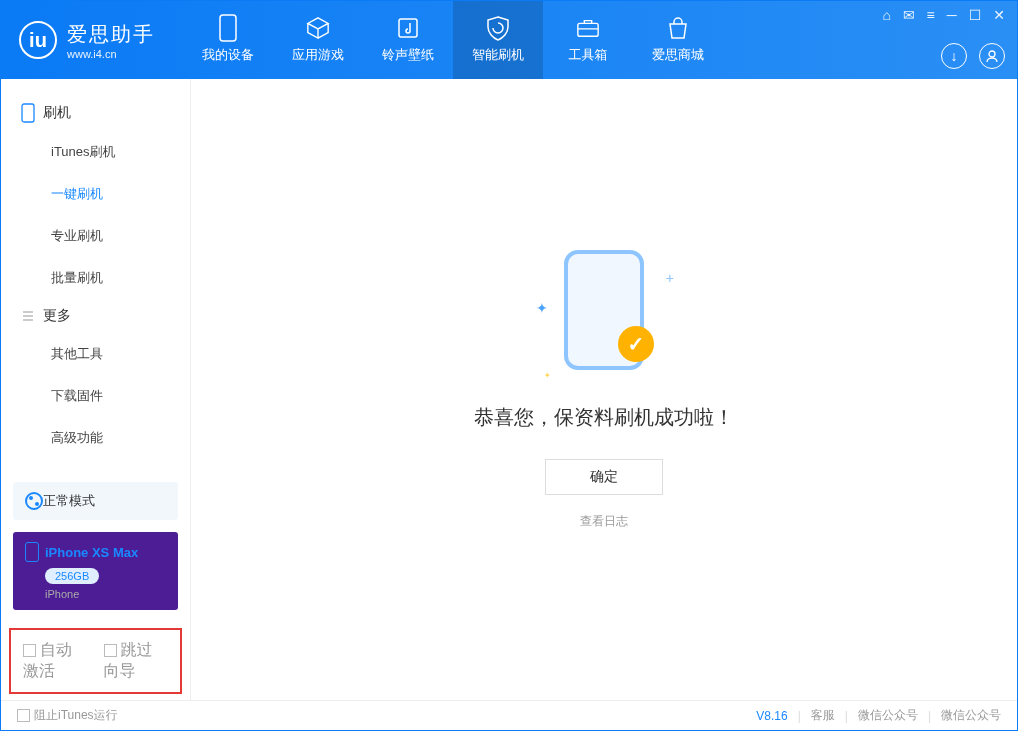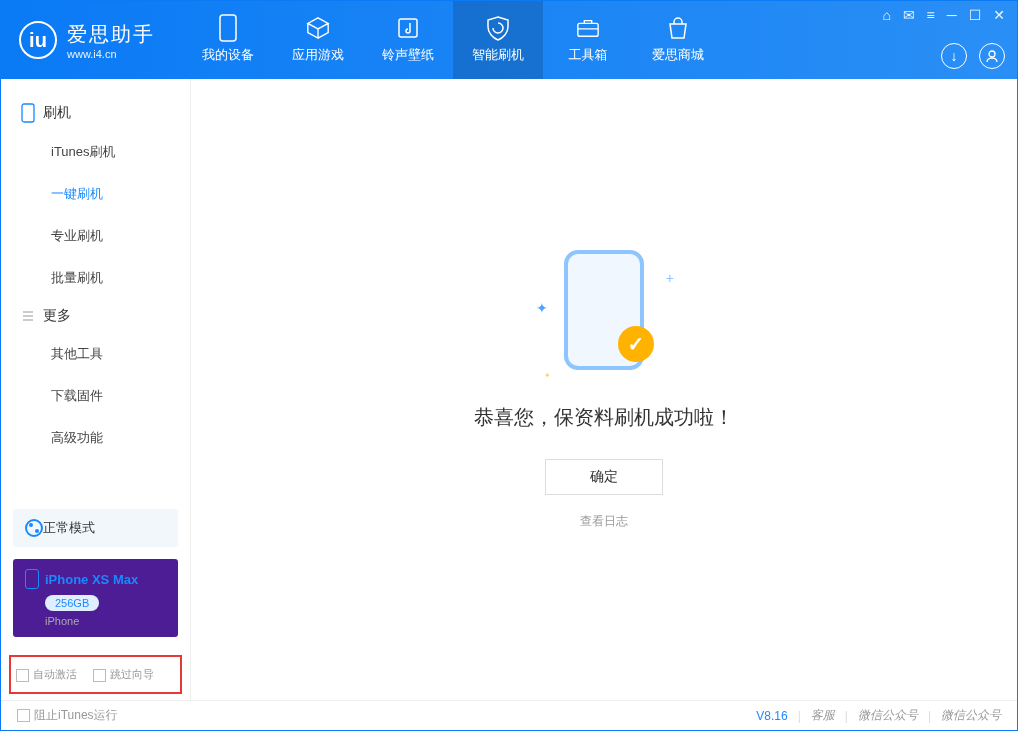--- a/index.html
+++ b/index.html
@@ -32,42 +32,42 @@
 .side-box { margin: 6px 12px; padding: 10px 12px; background: #f2f7fc; border-radius: 3px; font-size: 13px; color: #333; display: flex; align-items: center; gap: 0; }
 .mode-icon { width: 18px; height: 18px; border: 2px solid #1a89ff; border-radius: 50%; position: relative; }
 .mode-icon::before, .mode-icon::after { content:""; position:absolute; width:4px; height:4px; background:#1a89ff; border-radius:50%; }
 .mode-icon::before { top:2px; left:2px; }
 .mode-icon::after { bottom:2px; right:2px; }
 .device-box { margin: 6px 12px 12px 12px; padding: 10px 12px; background: #4c1d95; border-radius: 3px; }
 .device-name { font-size: 13px; font-weight: bold; color: #1a89ff; display: flex; align-items: center; gap: 6px; }
 .device-icon { width: 14px; height: 20px; border: 1.5px solid #1a89ff; border-radius: 3px; position: relative; }
 .device-storage { display: inline-block; margin-top: 6px; margin-left: 20px; font-size: 11px; color: #1a89ff; background: #e0efff; border-radius: 10px; padding: 2px 10px; }
 .device-type { margin-top: 4px; margin-left: 20px; font-size: 11px; color: #aaa; }
-.highlight-box { margin: 6px 8px; border: 2px solid #e53935; padding: 10px 5px; display: flex; gap: 16px; font-size: 11px; color: #999; }
+.highlight-box { margin: 6px 8px; border: 2px solid #e53935; padding: 10px 12px; display: flex; gap: 16px; font-size: 16px; color: #999; }
 .chk { width: 13px; height: 13px; border: 1px solid #bbb; display: inline-block; vertical-align: middle; margin-right: 4px; }
 
 
 .main { flex: 1; display: flex; flex-direction: column; align-items: center; justify-content: center; }
 .success-illus { position: relative; width: 120px; height: 130px; margin-bottom: 24px; }
 .phone-shape { position: absolute; left: 20px; top: 0; width: 80px; height: 120px; border: 4px solid #8ec5ff; border-radius: 14px; background: #f0f7ff; }
 .check-badge { position: absolute; right: 10px; bottom: 18px; width: 36px; height: 36px; background: #ffb300; border-radius: 50%; display: flex; align-items: center; justify-content: center; color: #fff; font-size: 20px; font-weight: bold; }
 .spark { position: absolute; color: #8ec5ff; font-size: 14px; }
 .spark.s1 { left: -8px; top: 50px; color: #4aa3ff; }
 .spark.s2 { right: -10px; top: 20px; }
 .spark.s3 { left: 0px; bottom: 0px; font-size: 8px; color: #ffd54f; }
 .success-title { font-size: 20px; color: #333; margin-bottom: 28px; }
 .ok-btn { border: 1px solid #ddd; background: #fff; padding: 8px 44px; font-size: 14px; color: #333; cursor: pointer; margin-bottom: 18px; }
 .log-link { font-size: 12px; color: #999; cursor: pointer; }
 
 
 .footer { height: 30px; border-top: 1px solid #eee; display: flex; align-items: center; padding: 0 16px; font-size: 12px; color: #999; }
 .footer .left { display: flex; align-items: center; gap: 6px; }
 .footer .right { margin-left: auto; display: flex; align-items: center; gap: 10px; }
 .footer .sep { color: #ddd; }
-.footer .link { cursor: pointer; font-style: italic; }
+.footer .link { cursor: pointer; }
 .version { color: #1a89ff; }
 
 svg { display: block; }
 </style>
 </head>
 <body>
 
 <div class="header">
   <div class="logo-area">
     <div class="logo-circle">iu</div>

